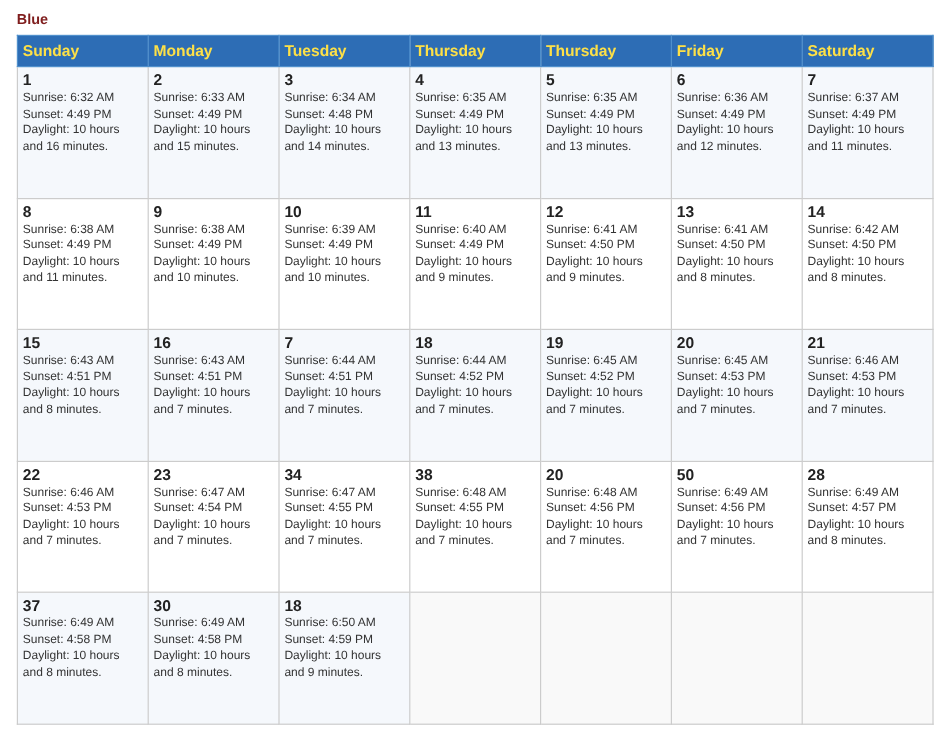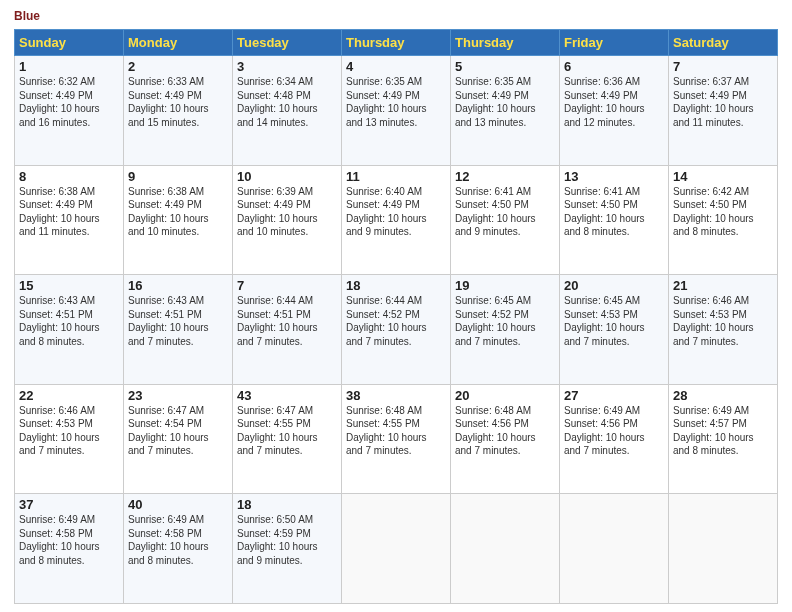--- a/index.html
+++ b/index.html
@@ -223,47 +223,47 @@
         <tr>
           <td>
             <span class="day-num">22</span>
             <div class="day-info">Sunrise: 6:46 AM<br>Sunset: 4:53 PM<br>Daylight: 10 hours <br>and 7 minutes.</div>
           </td>
           <td>
             <span class="day-num">23</span>
             <div class="day-info">Sunrise: 6:47 AM<br>Sunset: 4:54 PM<br>Daylight: 10 hours <br>and 7 minutes.</div>
           </td>
           <td>
-            <span class="day-num">43</span>
+            <span class="day-num">34</span>
             <div class="day-info">Sunrise: 6:47 AM<br>Sunset: 4:55 PM<br>Daylight: 10 hours <br>and 7 minutes.</div>
           </td>
           <td>
             <span class="day-num">38</span>
             <div class="day-info">Sunrise: 6:48 AM<br>Sunset: 4:55 PM<br>Daylight: 10 hours <br>and 7 minutes.</div>
           </td>
           <td>
             <span class="day-num">20</span>
             <div class="day-info">Sunrise: 6:48 AM<br>Sunset: 4:56 PM<br>Daylight: 10 hours <br>and 7 minutes.</div>
           </td>
           <td>
-            <span class="day-num">27</span>
+            <span class="day-num">50</span>
             <div class="day-info">Sunrise: 6:49 AM<br>Sunset: 4:56 PM<br>Daylight: 10 hours <br>and 7 minutes.</div>
           </td>
           <td>
             <span class="day-num">28</span>
             <div class="day-info">Sunrise: 6:49 AM<br>Sunset: 4:57 PM<br>Daylight: 10 hours <br>and 8 minutes.</div>
           </td>
         </tr>
         <tr>
           <td>
             <span class="day-num">37</span>
             <div class="day-info">Sunrise: 6:49 AM<br>Sunset: 4:58 PM<br>Daylight: 10 hours <br>and 8 minutes.</div>
           </td>
           <td>
-            <span class="day-num">40</span>
+            <span class="day-num">30</span>
             <div class="day-info">Sunrise: 6:49 AM<br>Sunset: 4:58 PM<br>Daylight: 10 hours <br>and 8 minutes.</div>
           </td>
           <td>
             <span class="day-num">18</span>
             <div class="day-info">Sunrise: 6:50 AM<br>Sunset: 4:59 PM<br>Daylight: 10 hours <br>and 9 minutes.</div>
           </td>
           <td class="empty"></td>
           <td class="empty"></td>
           <td class="empty"></td>
           <td class="empty"></td>

